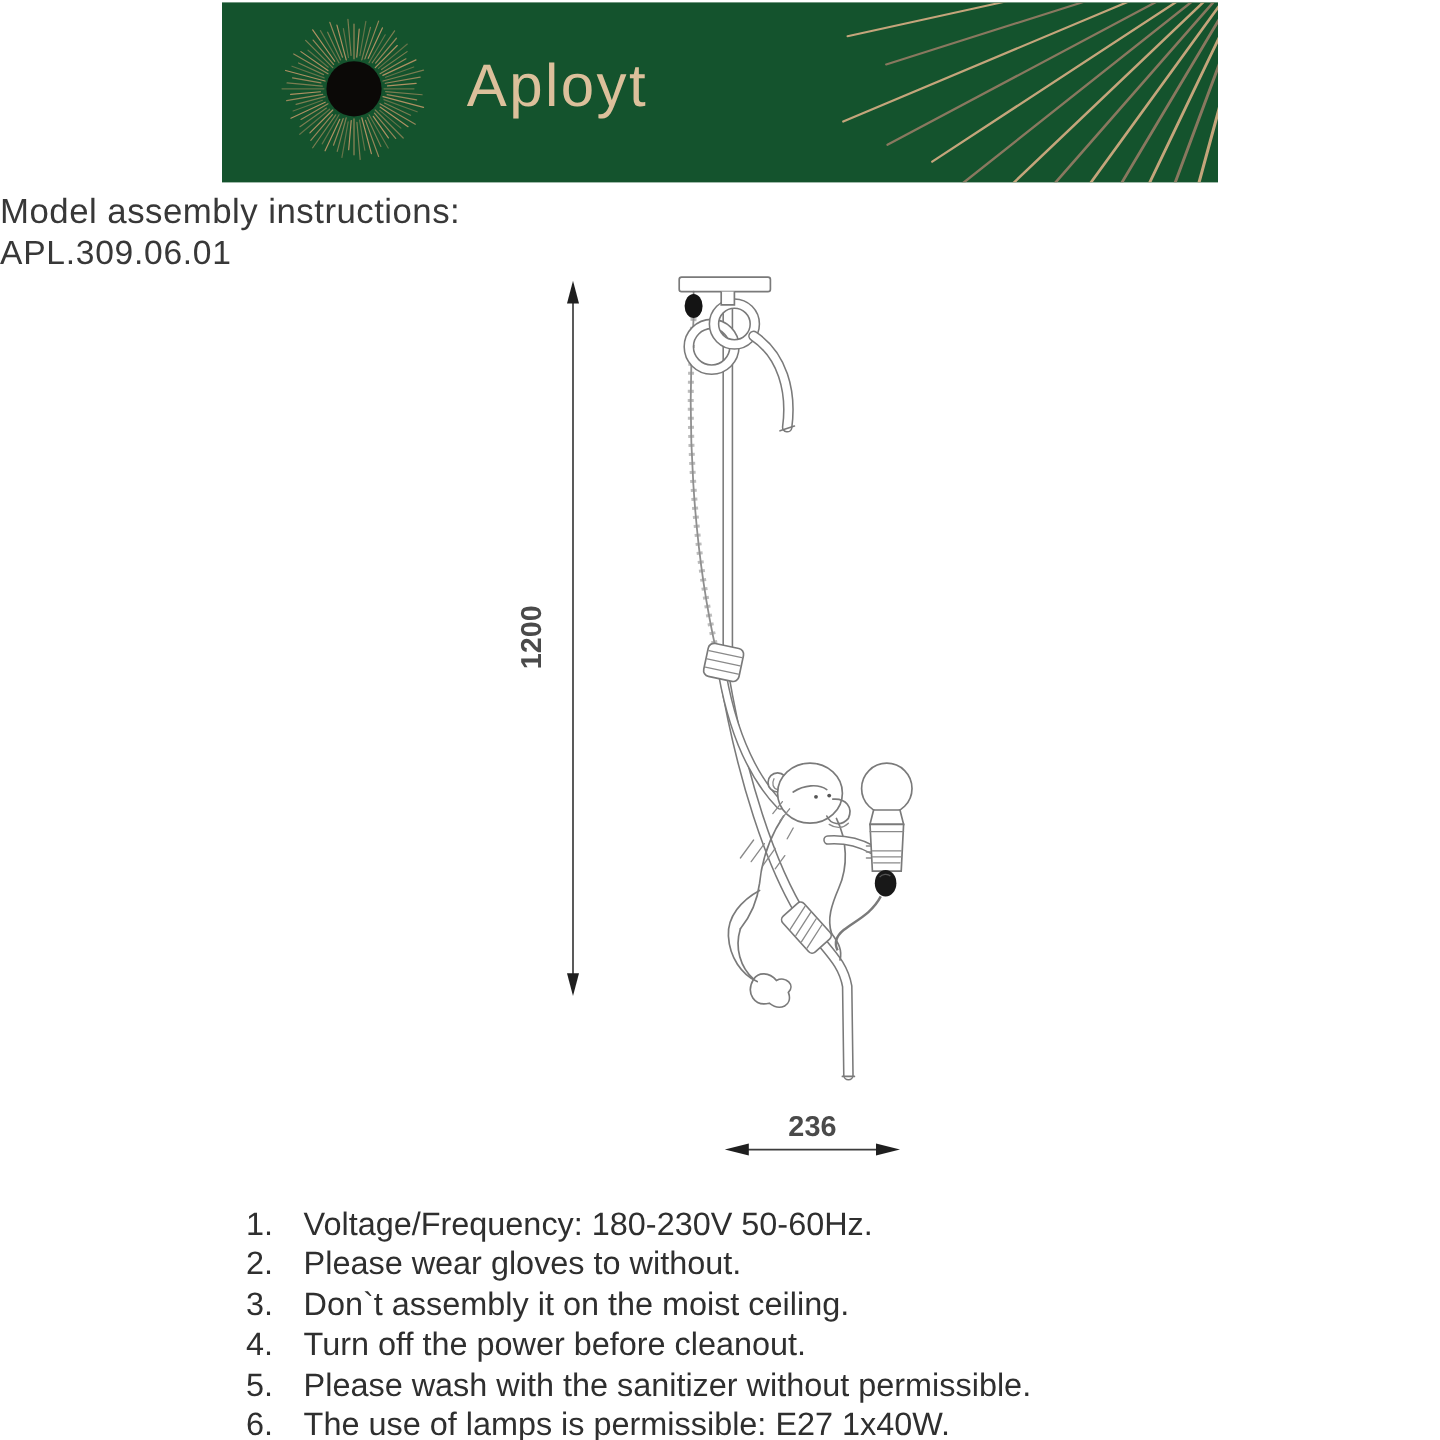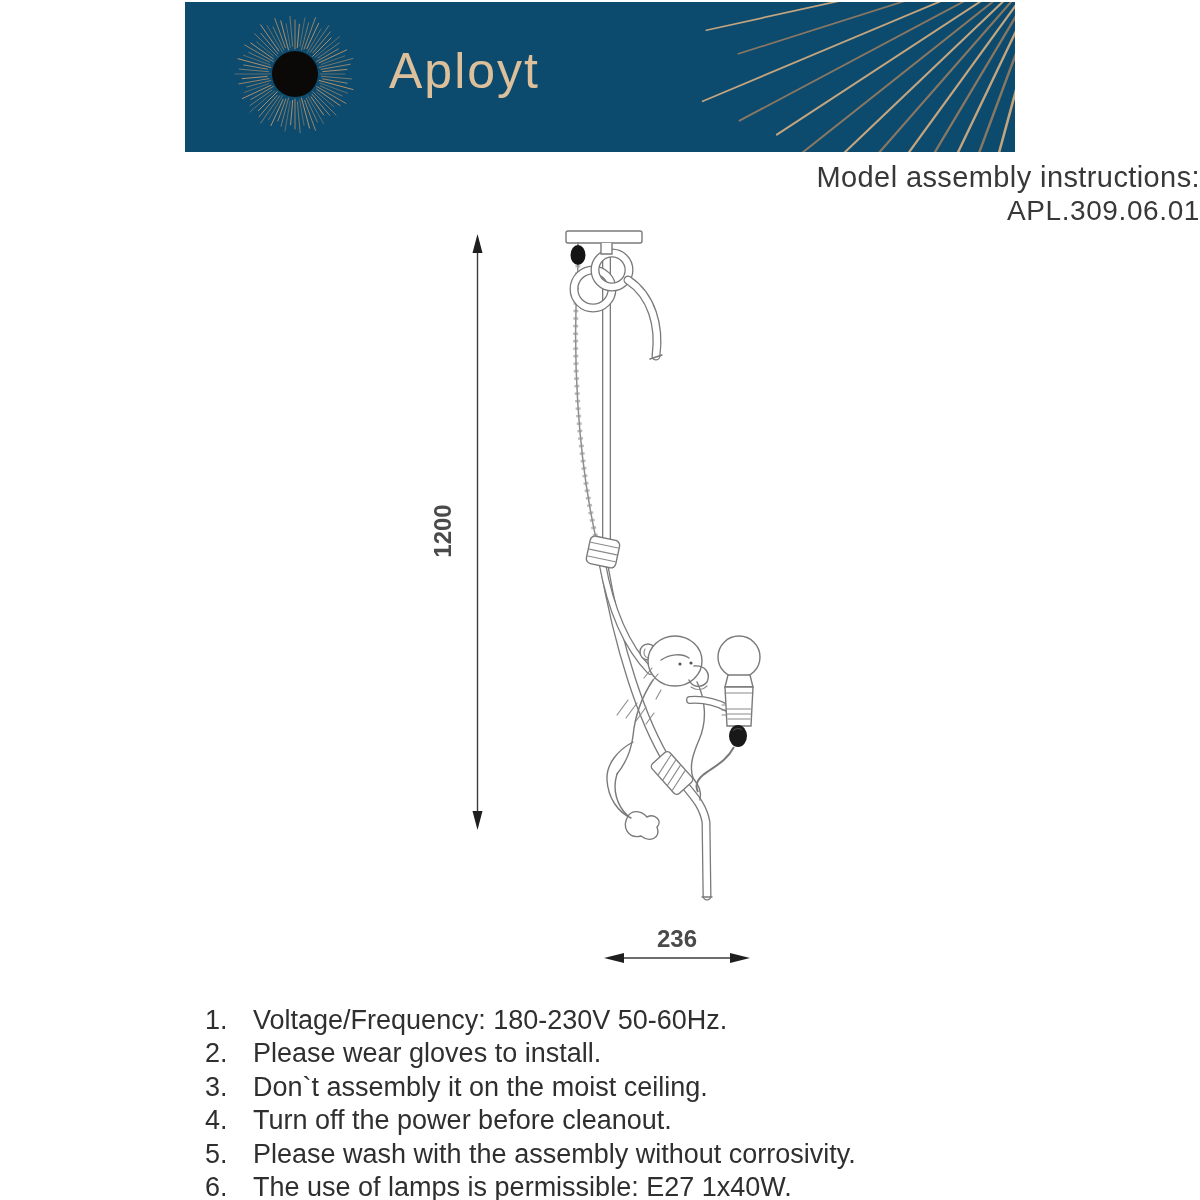--- a/index.html
+++ b/index.html
@@ -4,35 +4,35 @@
 <style>
   html,body{margin:0;padding:0;}
   body{
     width:1200px;height:1200px;position:relative;overflow:hidden;
     background:#ffffff;
     font-family:"Liberation Sans", sans-serif;
   }
   
   .banner{
     position:absolute;left:185px;top:2px;width:830px;height:150px;
-    background:#0c4a6e;overflow:hidden;
+    background:#14532d;overflow:hidden;
   }
   .banner svg{position:absolute;left:0;top:0;}
   .brand-name{
     position:absolute;left:204px;top:40px;
     font-size:50px;font-weight:400;letter-spacing:2px;
     color:#dcc09b;
   }
   
   .title-block{
-    position:absolute;left:0;top:160px;width:1200px;text-align:right;
+    position:absolute;left:0;top:160px;width:1200px;text-align:left;
     color:#383838;
   }
   .title-line1{font-size:29px;line-height:34px;letter-spacing:0.4px;}
-  .title-line2{font-size:28px;line-height:33px;letter-spacing:0.6px;margin-left:36px;}
+  .title-line2{font-size:28px;line-height:33px;letter-spacing:0.6px;}
   
   .diagram{position:absolute;left:420px;top:225px;width:400px;height:760px;}
   .ln{stroke:#7a7a7a;stroke-width:1.4;fill:none;stroke-linecap:round;}
   .lnfill{stroke:#7a7a7a;stroke-width:1.4;fill:#ffffff;}
   .tube-o{stroke:#7a7a7a;stroke-width:9;fill:none;stroke-linecap:round;}
   .tube-i{stroke:#ffffff;stroke-width:6.4;fill:none;stroke-linecap:round;}
   .tube-o.w7{stroke-width:7.5;} .tube-i.w7{stroke-width:5;}
   .tube-o.w8{stroke-width:8;} .tube-i.w8{stroke-width:5.4;}
   .rope-tex{stroke:#bdbdbd;stroke-width:5;fill:none;stroke-dasharray:2.5 5;}
   .cord-line{stroke:#8f8f8f;stroke-width:1.5;fill:none;}
@@ -263,31 +263,31 @@
   </g>
 </svg>
 
 <div class="instructions" id="instr-list">
     <div class="instr-row">
       <span class="instr-num">1.</span>
       <span class="instr-text">Voltage/Frequency: 180-230V 50-60Hz.</span>
     </div>
     <div class="instr-row">
       <span class="instr-num">2.</span>
-      <span class="instr-text">Please wear gloves to install.</span>
+      <span class="instr-text">Please wear gloves to without.</span>
     </div>
     <div class="instr-row">
       <span class="instr-num">3.</span>
       <span class="instr-text">Don`t assembly it on the moist ceiling.</span>
     </div>
     <div class="instr-row">
       <span class="instr-num">4.</span>
       <span class="instr-text">Turn off the power before cleanout.</span>
     </div>
     <div class="instr-row">
       <span class="instr-num">5.</span>
-      <span class="instr-text">Please wash with the assembly without corrosivity.</span>
+      <span class="instr-text">Please wash with the sanitizer without permissible.</span>
     </div>
     <div class="instr-row">
       <span class="instr-num">6.</span>
       <span class="instr-text">The use of lamps is permissible: E27 1x40W.</span>
     </div>
   </div>
 
 </body></html>

